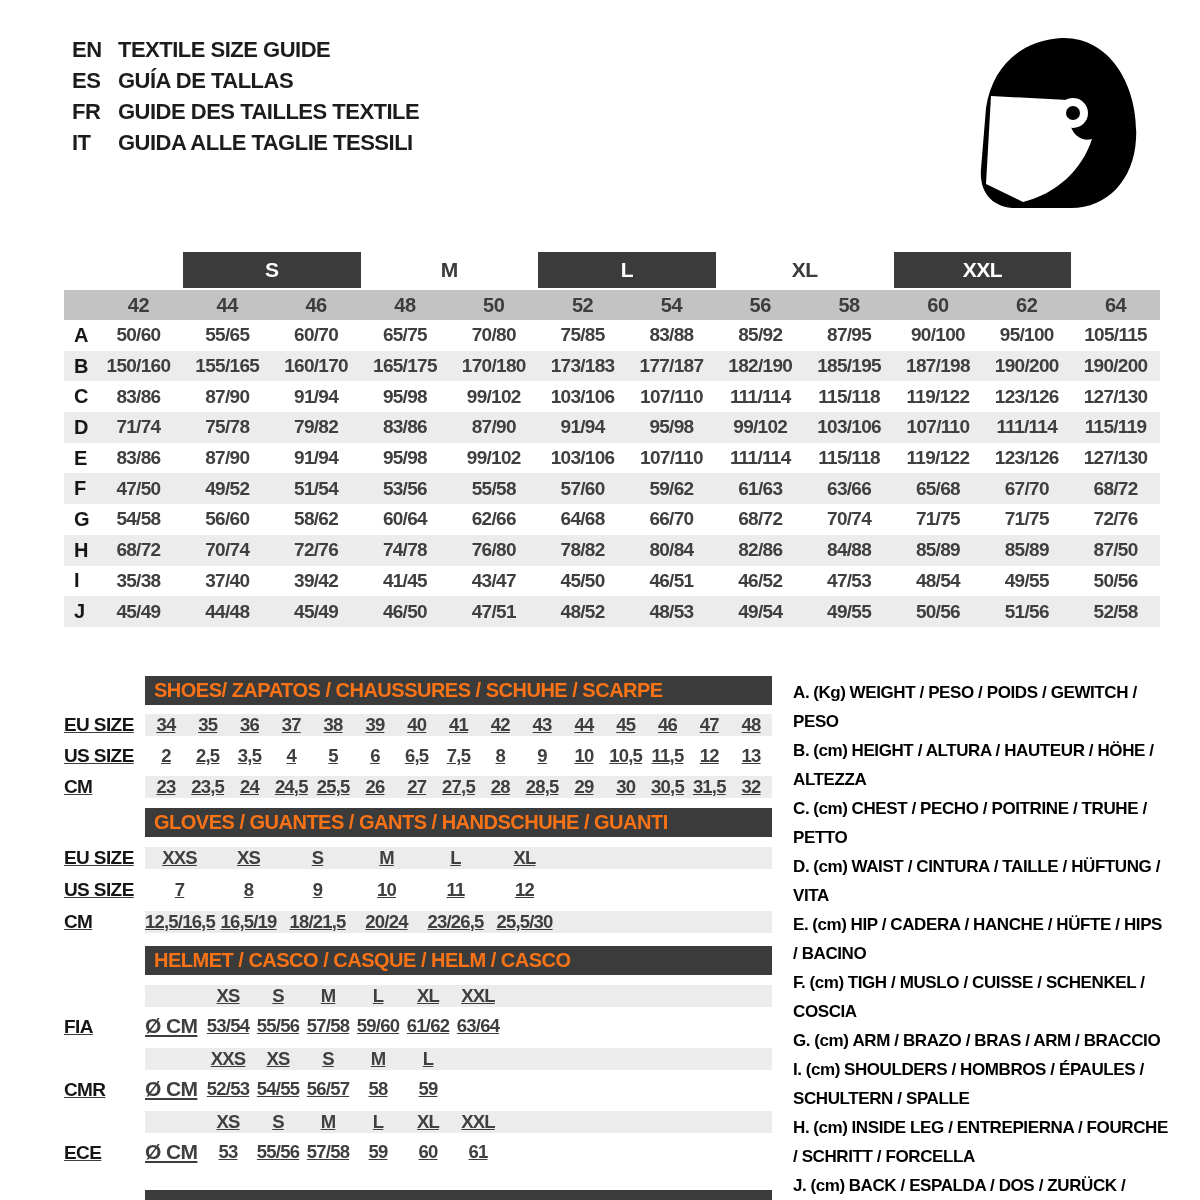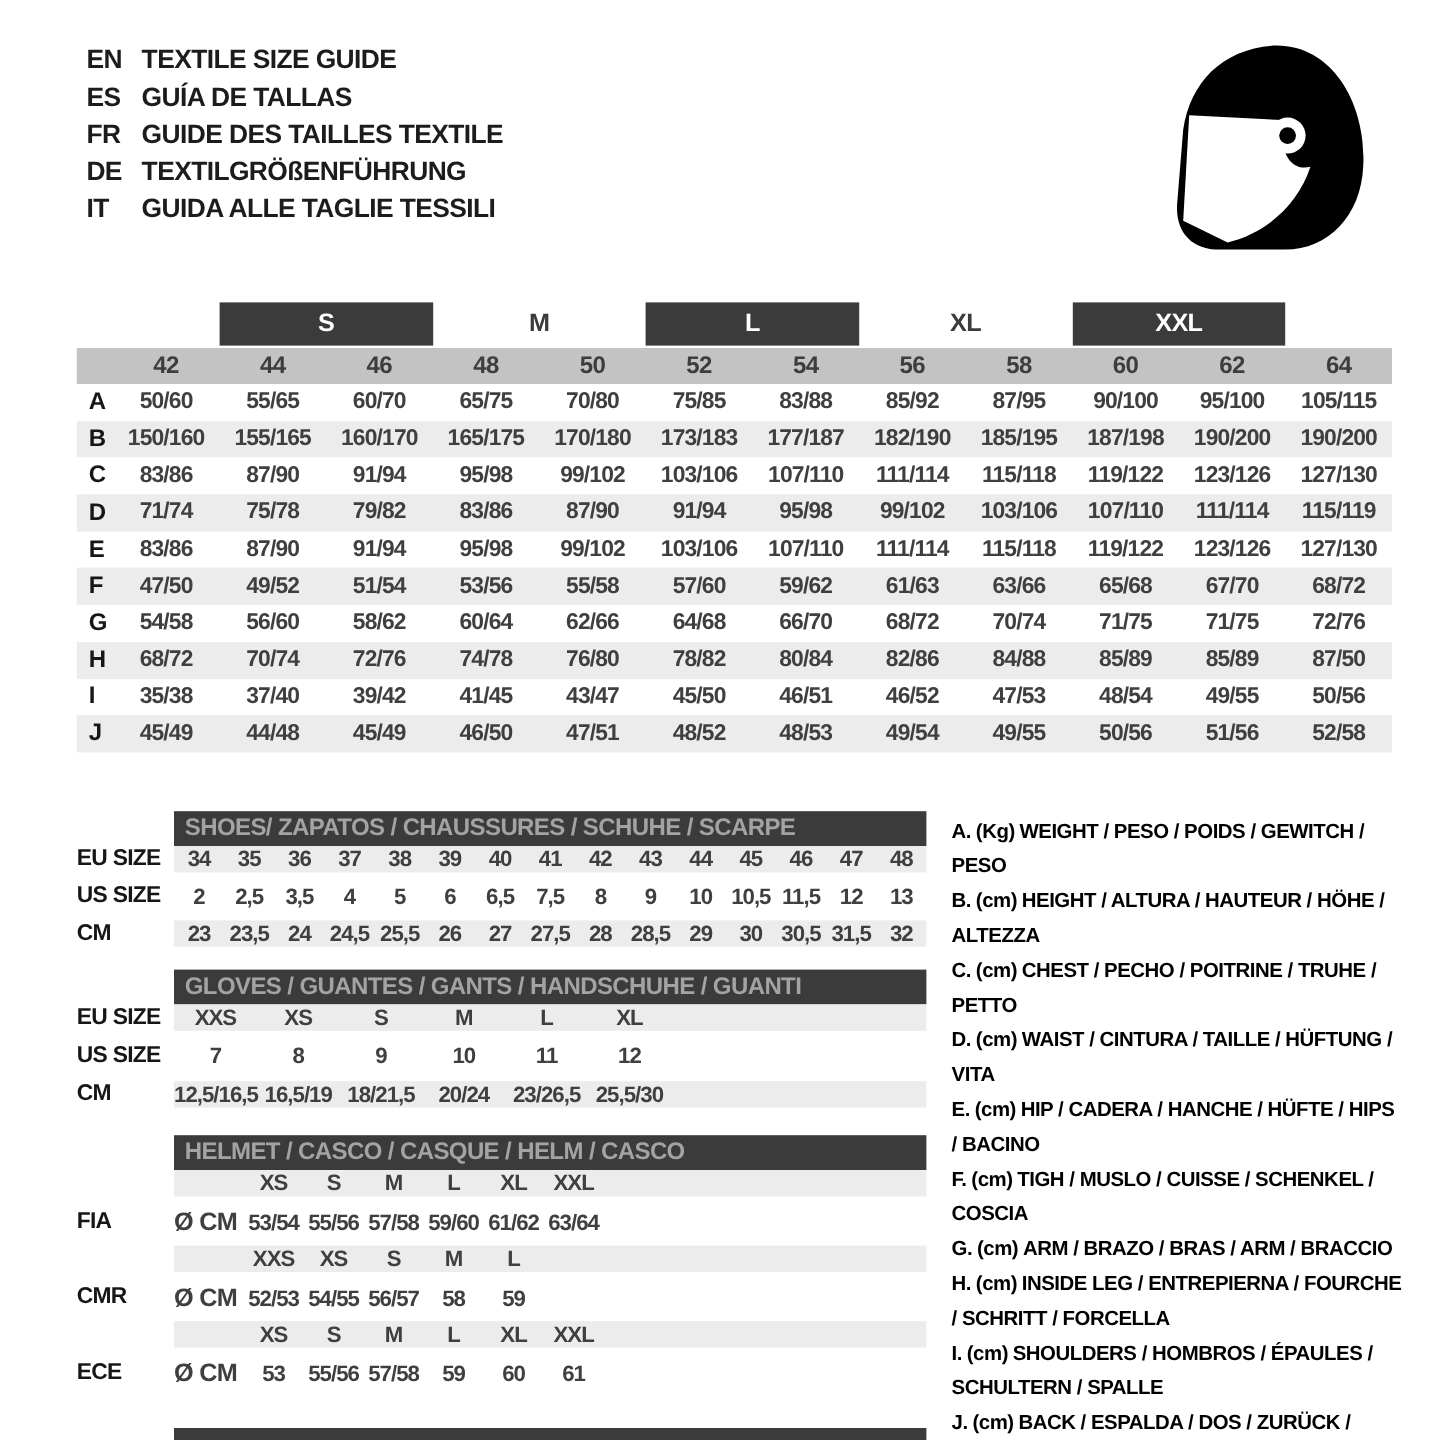--- a/index.html
+++ b/index.html
@@ -29,23 +29,23 @@
   .ncell{text-align:center;font-size:20px;font-weight:700;color:#3d3d3d;letter-spacing:-0.5px;}
   .trow{display:flex;height:30.7px;align-items:stretch;}
   .trow:nth-of-type(even){background:#ececec;}
   .letter{width:30px;display:flex;align-items:center;padding-left:10px;box-sizing:border-box;
           font-size:20px;font-weight:700;color:#161616;}
   .tvals{flex:1;display:grid;grid-template-columns:repeat(12,1fr);align-items:center;}
   .vcell{text-align:center;font-size:19px;font-weight:700;color:#3f3f3f;letter-spacing:-0.7px;}
   
   .section{position:absolute;left:64px;width:708px;}
   .shoes{top:676px;} .gloves{top:808px;} .helmets{top:946px;}
-  .section-bar{margin-left:81px;height:29px;background:#3b3b3b;color:#a3a3a3;display:flex;align-items:center;
+  .section-bar{margin-left:81px;height:29px;background:#3b3b3b;color:#f97316;display:flex;align-items:center;
                padding-left:9px;font-size:20px;font-weight:700;letter-spacing:-0.5px;}
-  .srow,.grow,.hrow{display:flex;align-items:flex-start;}
+  .srow,.grow,.hrow{display:flex;align-items:flex-end;text-decoration:underline;}
   .srow{height:31px;} .grow{height:32px;} .hrow{height:31.5px;}
   .rlabel{width:81px;display:flex;align-items:center;font-size:19px;font-weight:700;color:#161616;letter-spacing:-0.6px;}
   .vals{flex:1;display:grid;align-items:center;}
   .vals15{grid-template-columns:repeat(15,1fr);}
   .gvals{grid-template-columns:repeat(6,69px);}
   .srow:nth-of-type(odd) .vals{background:#ececec;}
   .grow:nth-of-type(odd) .vals{background:#ececec;}
   .cell{text-align:center;font-size:18.5px;font-weight:700;color:#3f3f3f;letter-spacing:-0.8px;}
   .hband{flex:1;display:flex;align-items:stretch;}
   .hrow:nth-of-type(odd) .hband{background:#ececec;}
@@ -73,24 +73,20 @@
       <div class="lang-row">
         <div class="lang-code">ES</div>
         <div class="lang-title">GUÍA DE TALLAS</div>
       </div>
 
       <div class="lang-row">
         <div class="lang-code">FR</div>
         <div class="lang-title">GUIDE DES TAILLES TEXTILE</div>
       </div>
 
-      <div class="lang-row">
-        <div class="lang-code">DE</div>
-        <div class="lang-title">TEXTILGRÖßENFÜHRUNG</div>
-      </div>
 
       <div class="lang-row">
         <div class="lang-code">IT</div>
         <div class="lang-title">GUIDA ALLE TAGLIE TESSILI</div>
       </div>
     </div>
 
   <svg class="logo" viewBox="0 0 163 180" xmlns="http://www.w3.org/2000/svg">
     <path fill="#000" d="M 86 4 C 44 7 17 34 11 74 L 6 135 C 4 159 18 174 41 174 L 96 174 C 132 174 159 146 161 105 C 164 54 136 2 86 4 Z"></path>
     <path fill="#fff" d="M 16 62 L 93 66 C 91 94 101 109 117 105 C 107 136 81 160 48 168 L 11 150 Z"></path>
@@ -777,27 +773,27 @@
 
       <div class="litem">
         <span>F.</span><span>(cm)</span><span>TIGH / MUSLO / CUISSE / SCHENKEL / COSCIA</span>
       </div>
 
       <div class="litem">
         <span>G.</span><span>(cm)</span><span>ARM / BRAZO / BRAS / ARM / BRACCIO</span>
       </div>
 
       <div class="litem">
+        <span>I.</span><span>(cm)</span><span>SHOULDERS / HOMBROS / ÉPAULES / SCHULTERN / SPALLE</span>
+      </div>
+
+      <div class="litem">
         <span>H.</span><span>(cm)</span><span>INSIDE LEG / ENTREPIERNA / FOURCHE / SCHRITT / FORCELLA</span>
       </div>
 
       <div class="litem">
-        <span>I.</span><span>(cm)</span><span>SHOULDERS / HOMBROS / ÉPAULES / SCHULTERN / SPALLE</span>
-      </div>
-
-      <div class="litem">
         <span>J.</span><span>(cm)</span><span>BACK / ESPALDA / DOS / ZURÜCK / INDIETRO</span>
       </div>
     </div>
 
   <div class="cutoff"></div>
 
 </div>
 
 </body></html>

